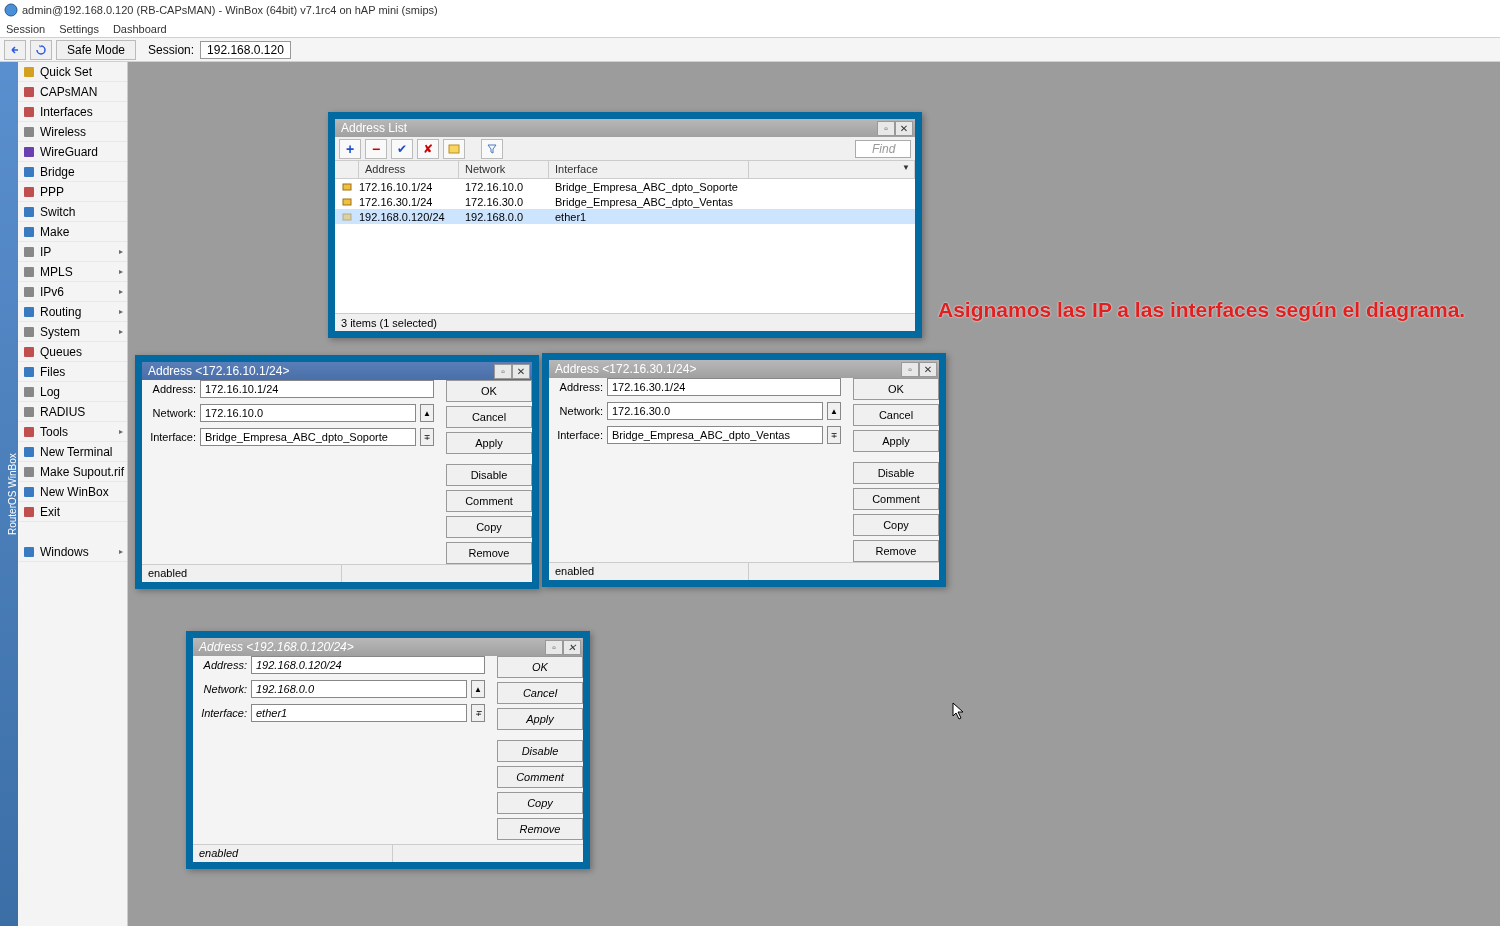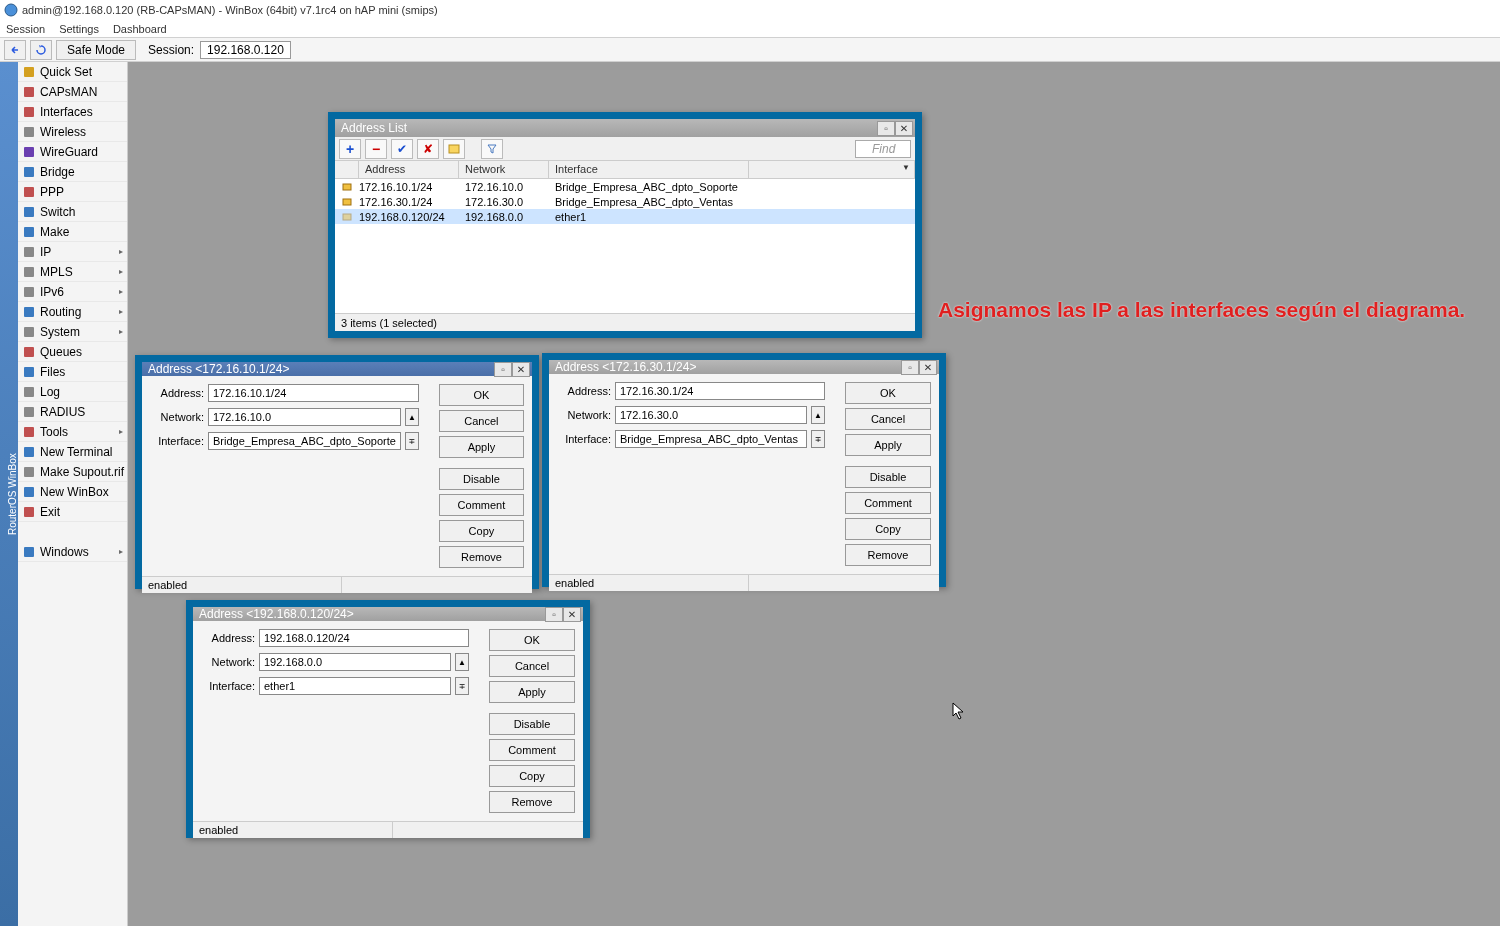--- a/index.html
+++ b/index.html
@@ -41,21 +41,21 @@
 .thead { display: flex; background: #f0f0f0; border-bottom: 1px solid #ccc; height: 18px; }
 .th { border-right: 1px solid #ccc; padding: 2px 6px; font-size: 11px; color: #333; }
 .trow { display: flex; height: 15px; align-items: center; }
 .trow.sel { background: #cde4ff; }
 .td { padding: 0 6px; font-size: 11px; white-space: nowrap; overflow: hidden; }
 .row-ico { width: 12px; height: 12px; margin-left: 6px; flex-shrink: 0; }
 .row-ico.d { opacity: .5; }
 
 .status { height: 18px; border-top: 1px solid #ccc; background: #f0f0f0; padding: 2px 6px; font-size: 11px; display: flex; align-items: center; }
 
-.form-body { flex: 1; background: #f4f4f4; display: flex; padding: 8px; gap: 20px; }
+.form-body { flex: 1; background: #f4f4f4; display: flex; padding: 0; gap: 12px; }
 .form-fields { flex: 1; display: flex; flex-direction: column; gap: 6px; }
 .frow { display: flex; align-items: center; gap: 4px; }
 .flabel { width: 54px; text-align: right; font-size: 11px; }
 .finput { flex: 1; height: 18px; border: 1px solid #888; background: #fff; padding: 0 4px; font-size: 11px; display: flex; align-items: center; }
 .fdrop { width: 14px; height: 18px; border: 1px solid #888; background: #f0f0f0; display: flex; align-items: center; justify-content: center; font-size: 8px; cursor: pointer; }
 .form-btns { width: 86px; display: flex; flex-direction: column; gap: 4px; }
 .fbtn { height: 22px; border: 1px solid #999; background: #f0f0f0; display: flex; align-items: center; justify-content: center; font-size: 11px; cursor: pointer; }
 .form-status { height: 18px; border-top: 1px solid #ccc; background: #f0f0f0; display: flex; }
 .form-status > div { padding: 2px 6px; font-size: 11px; }
 .form-status > div:first-child { border-right: 1px solid #ccc; width: 200px; }
@@ -467,21 +467,21 @@
             <div class="fbtn">Comment</div>
             <div class="fbtn">Copy</div>
             <div class="fbtn">Remove</div>
           </div>
     </div>
     <div class="form-status">
           <div>enabled</div>
           <div style="flex:1"></div>
         </div>
   </div>
-      <div class="win" style="left: 58px; top: 538px; width: 404px; height: 238px;">
+      <div class="win" style="left: 58px; top: 569px; width: 404px; height: 238px; font-style: italic;">
     <div class="win-title inactive">
       <span>Address &lt;192.168.0.120/24&gt;</span>
       <div class="win-ctrls">
         <div class="win-ctrl">▫</div>
         <div class="win-ctrl">✕</div>
       </div>
     </div>
     <div class="form-body">
       <div class="form-fields">
         <div class="frow">

